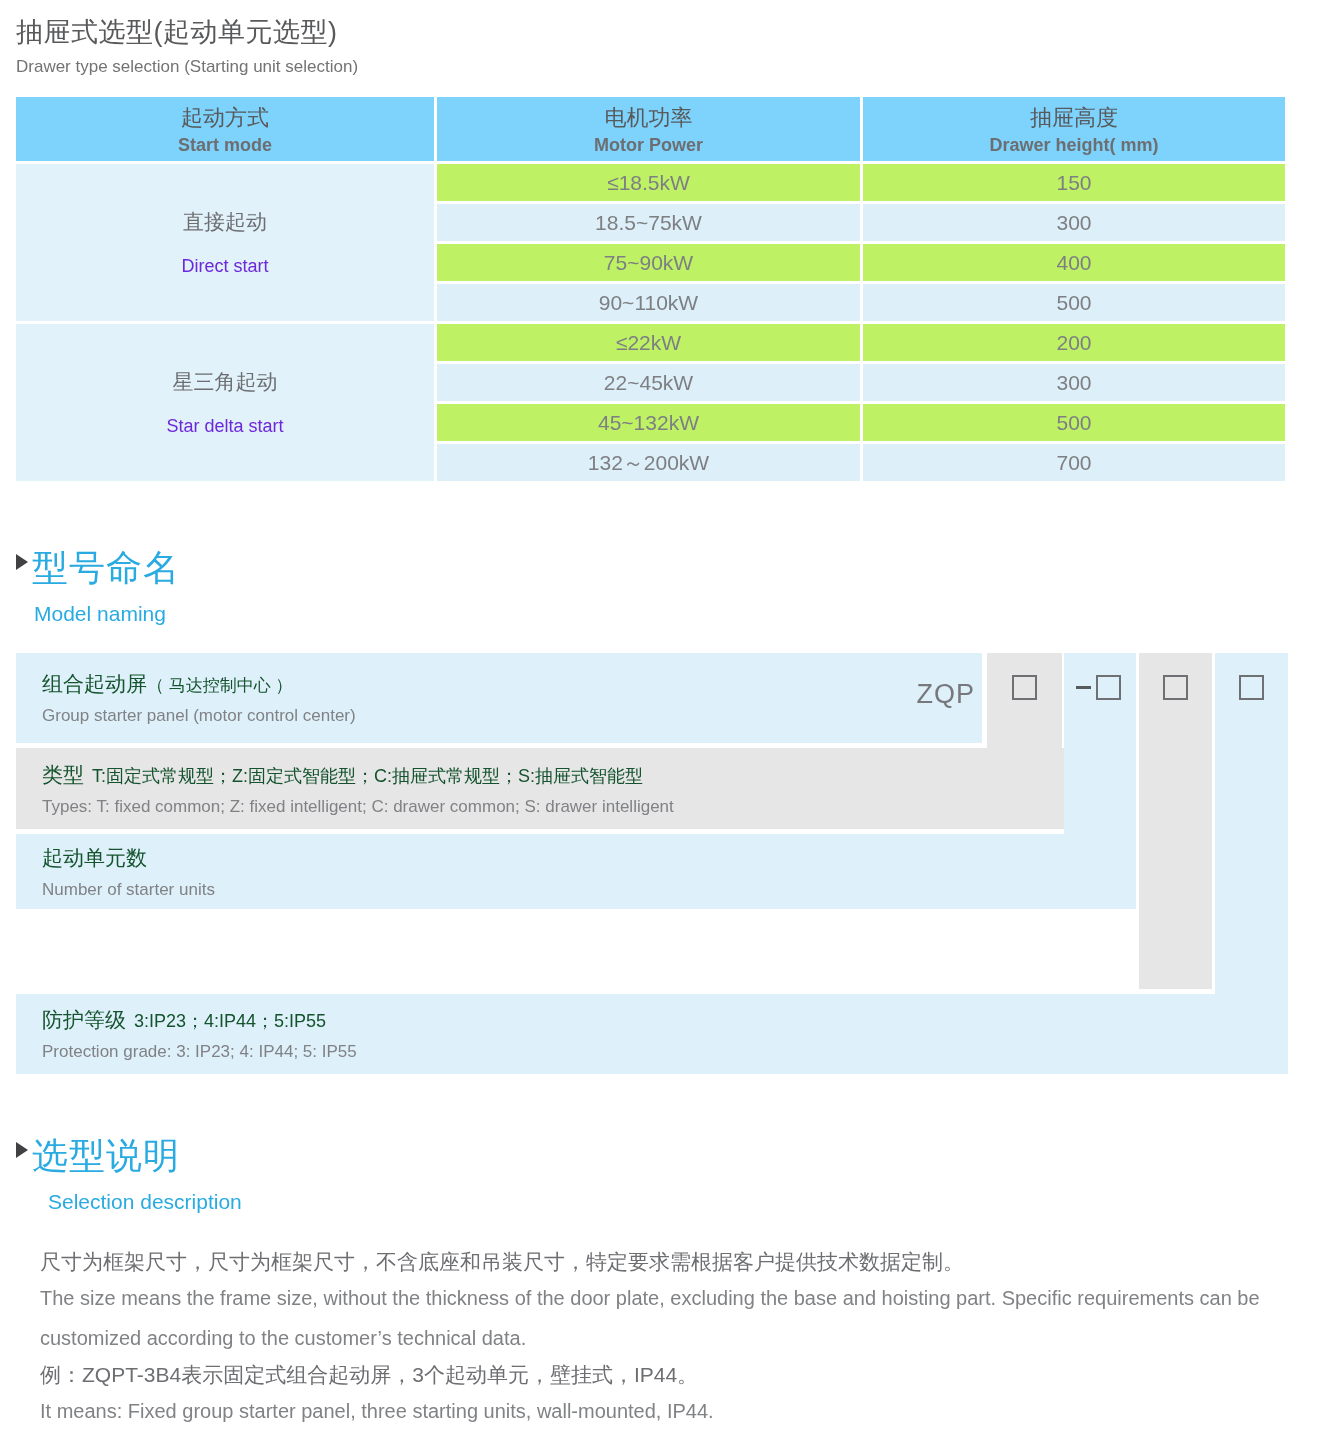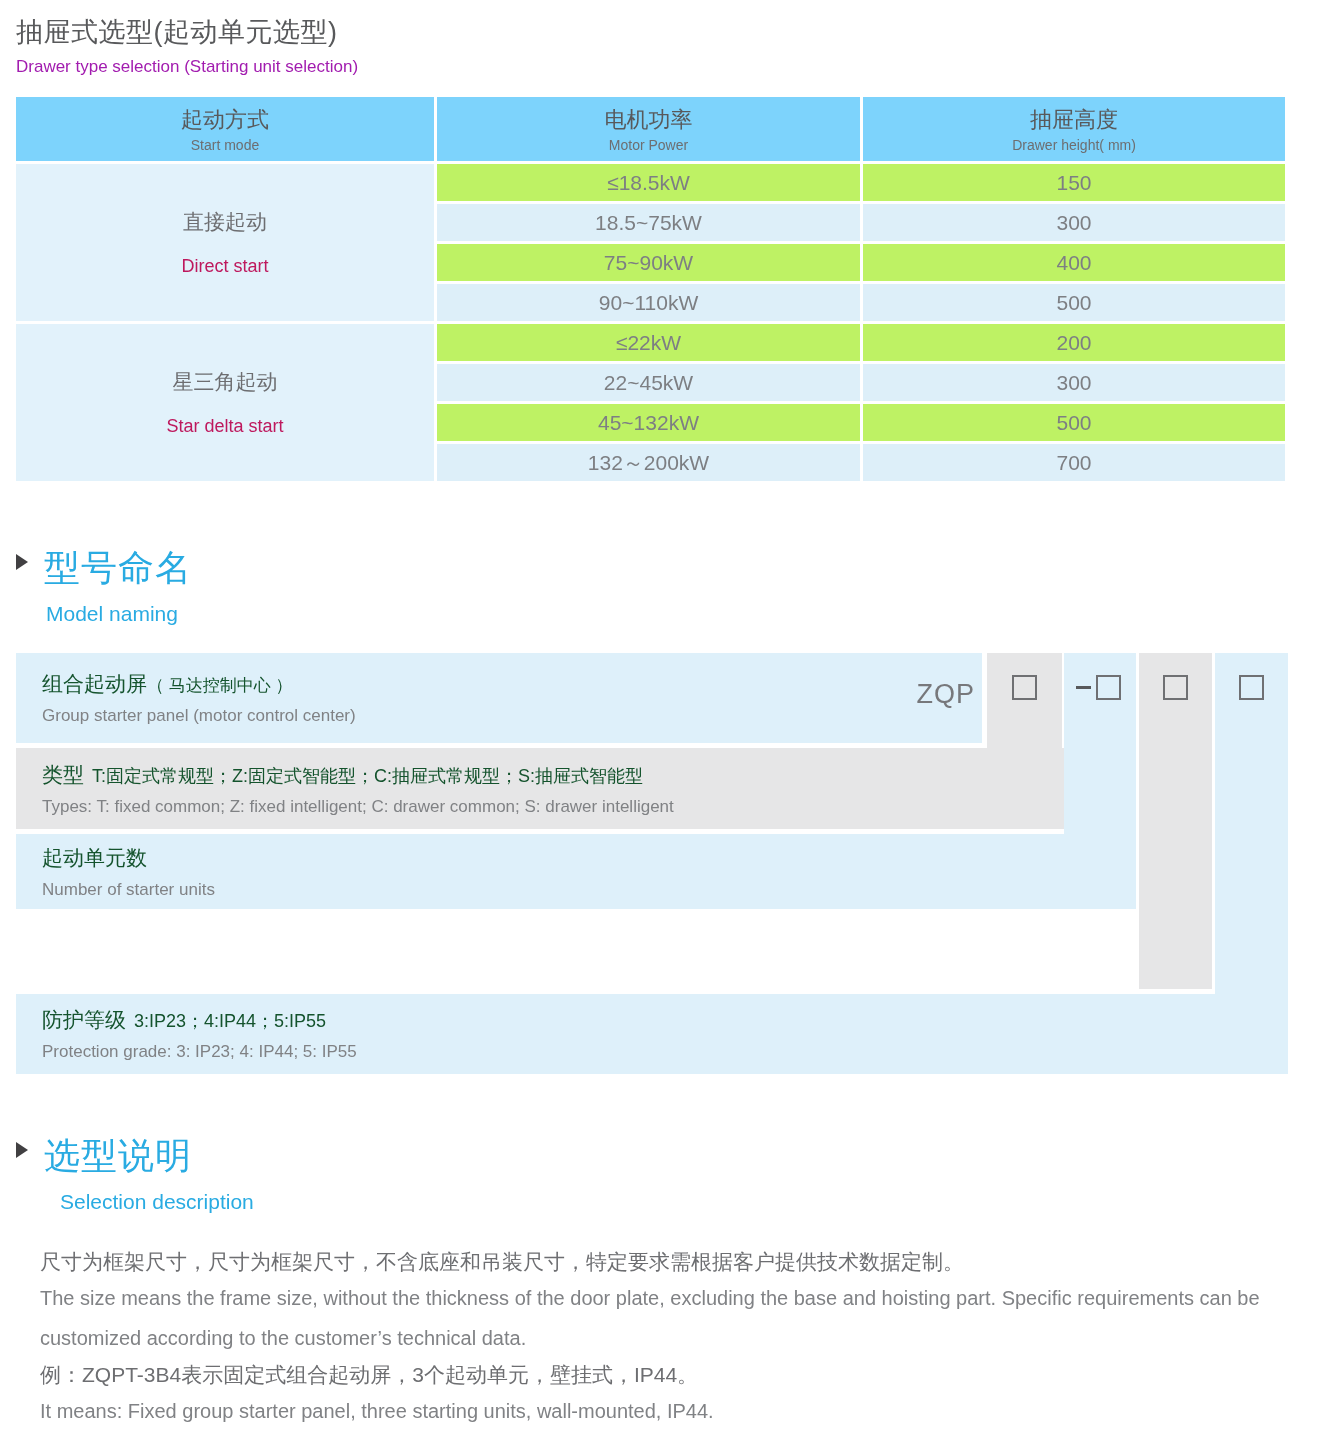--- a/index.html
+++ b/index.html
@@ -7,44 +7,44 @@
   body {
     width:1322px; height:1436px;
     font-family:"Liberation Sans","DejaVu Sans",sans-serif;
     color:#6d6e71;
     overflow:hidden;
   }
   .content { padding:14px 0 0 16px; width:1288px; }
 
   
   .pg-title-zh { font-size:27px; color:#58595b; letter-spacing:.5px; }
-  .pg-title-en { font-size:17px; color:#a21caf; margin-top:7px; }
+  .pg-title-en { font-size:17px; color:#737373; margin-top:7px; }
 
   
   table.sel { border-collapse:separate; border-spacing:3px; margin:17px 0 0 -3px; table-layout:fixed; }
   table.sel th, table.sel td { text-align:center; vertical-align:middle; }
   table.sel th { background:#7dd3fc; height:64px; font-weight:normal; }
   .th-zh { font-size:22px; color:#58595b; }
-  .th-en { font-size:14px; color:#6d6e71; margin-top:2px; }
+  .th-en { font-size:18px; color:#6d6e71; margin-top:2px;font-weight:bold; }
   td.grp { background:#e2f2fb; }
   .g-zh { font-size:21px; color:#6d6e71; }
-  .g-en { font-size:18px; color:#be185d; margin-top:20px; }
+  .g-en { font-size:18px; color:#6d28d9; margin-top:20px; }
   td.val { height:37px; font-size:21px; color:#7d7f83; }
   tr.r-a td.val { background:#bef264; }
   tr.r-b td.val { background:#ddeff9; }
 
   
   .section-head { display:flex; align-items:flex-start; }
   .tri {
     width:0; height:0; margin-top:10px;
     border-left:12px solid #414042;
     border-top:8px solid transparent;
     border-bottom:8px solid transparent;
   }
-  .sh-text { margin-left:16px; }
+  .sh-text { margin-left:4px; }
   .sh-zh { font-size:36px; color:#29abe2; letter-spacing:1px; }
   .sh-en { font-size:21px; color:#29abe2; margin-top:9px; margin-left:2px; }
   .mh { margin-top:60px; }
   .sh2 { margin-top:58px; }
   .sh2 .sh-en { margin-left:16px; }
 
   
   .diagram { position:relative; width:1272px; height:421px; margin-top:27px; }
   .band, .vcol { position:absolute; left:0; }
   .bg-blue { background:#def0fa; }

